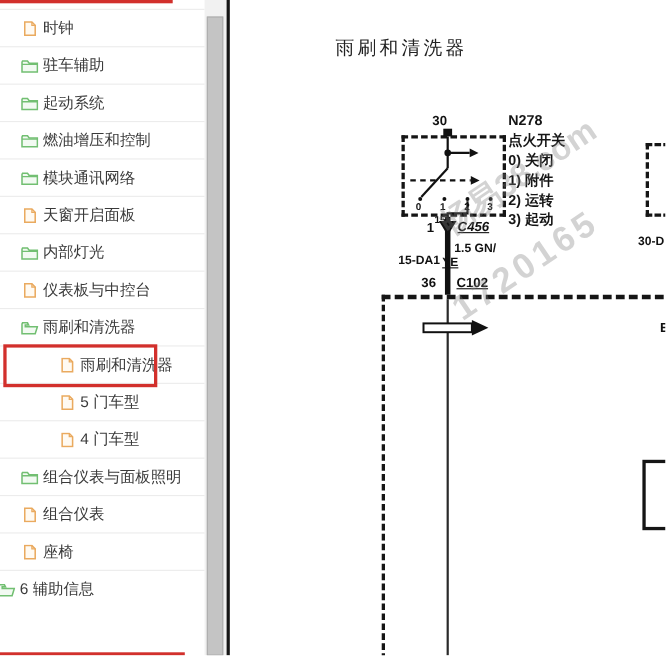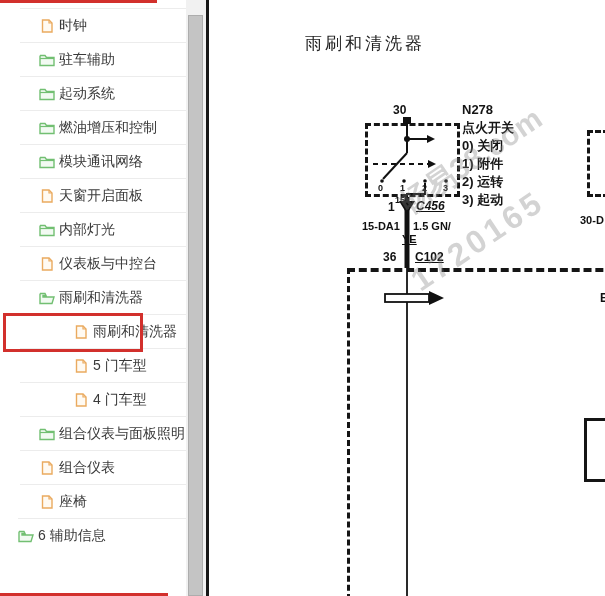--- a/index.html
+++ b/index.html
@@ -1,20 +1,20 @@
 <!DOCTYPE html>
 <html><head>
 <meta charset="utf-8">
 <style>
   html,body{margin:0;padding:0;background:#fff;}
   #page{position:relative;width:605px;height:596px;overflow:hidden;background:#fff;
         font-family:"Liberation Sans",sans-serif;}
   
   #sidebar{position:absolute;left:0;top:0;width:186px;height:596px;background:#fff;}
-  #tree{position:absolute;left:0;top:8px;width:186px;margin-left:20px;}
+  #tree{position:absolute;left:0;top:8px;width:186px;}
   .row{position:relative;height:34px;border-top:1px solid #ececec;box-sizing:border-box;
        display:flex;align-items:center;cursor:pointer;}
   .row .label{font-size:14px;color:#3a3a3a;white-space:nowrap;}
   .row .ticon{flex:0 0 auto;width:16px;height:14px;margin-right:4px;display:block;}
   .ind0{padding-left:0px;margin-left:-2px;}
   .ind1{padding-left:19px;}
   .ind2{padding-left:53px;}
   #highlight-box{position:absolute;left:3px;top:313px;width:134px;height:33px;
        border:3px solid #d2302c;z-index:6;pointer-events:none;}
   .redbar{position:absolute;left:0;height:3px;background:#d2302c;z-index:7;}
@@ -33,21 +33,21 @@
   .wm{position:absolute;color:rgba(125,125,125,0.34);font-weight:bold;
       transform-origin:left bottom;transform:rotate(-34deg);pointer-events:none;z-index:3;}
   #wm1{left:206px;top:183px;font-size:30px;}
   #wm2{left:216px;top:262px;font-size:32px;letter-spacing:4px;}
   .dlabel{font-weight:bold;color:#111;}
   #term30{left:184px;top:103px;font-size:12px;}
   #switch-box{left:156px;top:123px;width:95px;height:74px;border:3px dashed #151515;box-sizing:border-box;}
   #switch-lines{left:253px;top:101px;font-size:13px;font-weight:bold;color:#151515;line-height:18px;}
   #pin1{left:179px;top:200px;font-size:12px;}
   #c456{left:207px;top:199px;font-size:12px;text-decoration:underline;font-style:italic;}
-  #circuit{left:153px;top:220px;font-size:11px;}
+  #circuit{left:153px;top:231px;font-size:11px;}
   #gauge1{left:204px;top:220px;font-size:11px;}
   #gauge2{left:193px;top:233px;font-size:11px;text-decoration:underline;}
   #pin36{left:174px;top:250px;font-size:12px;text-align:right;}
   #c102{left:206px;top:250px;font-size:12px;text-decoration:underline;text-align:right;}
   #module-box{left:138px;top:268px;width:280px;height:350px;
        border-top:4px dashed #151515;border-left:3px dashed #151515;box-sizing:border-box;}
   #wire-thin{left:197px;top:272px;width:2px;height:324px;background:#2a2a2a;}
   #right-dashed-box{left:378px;top:130px;width:30px;height:67px;border:3px dashed #151515;box-sizing:border-box;}
   #right-solid-box{left:375px;top:418px;width:32px;height:64px;border:3px solid #151515;box-sizing:border-box;}
   #label-30d{left:371px;top:214px;font-size:11px;}

